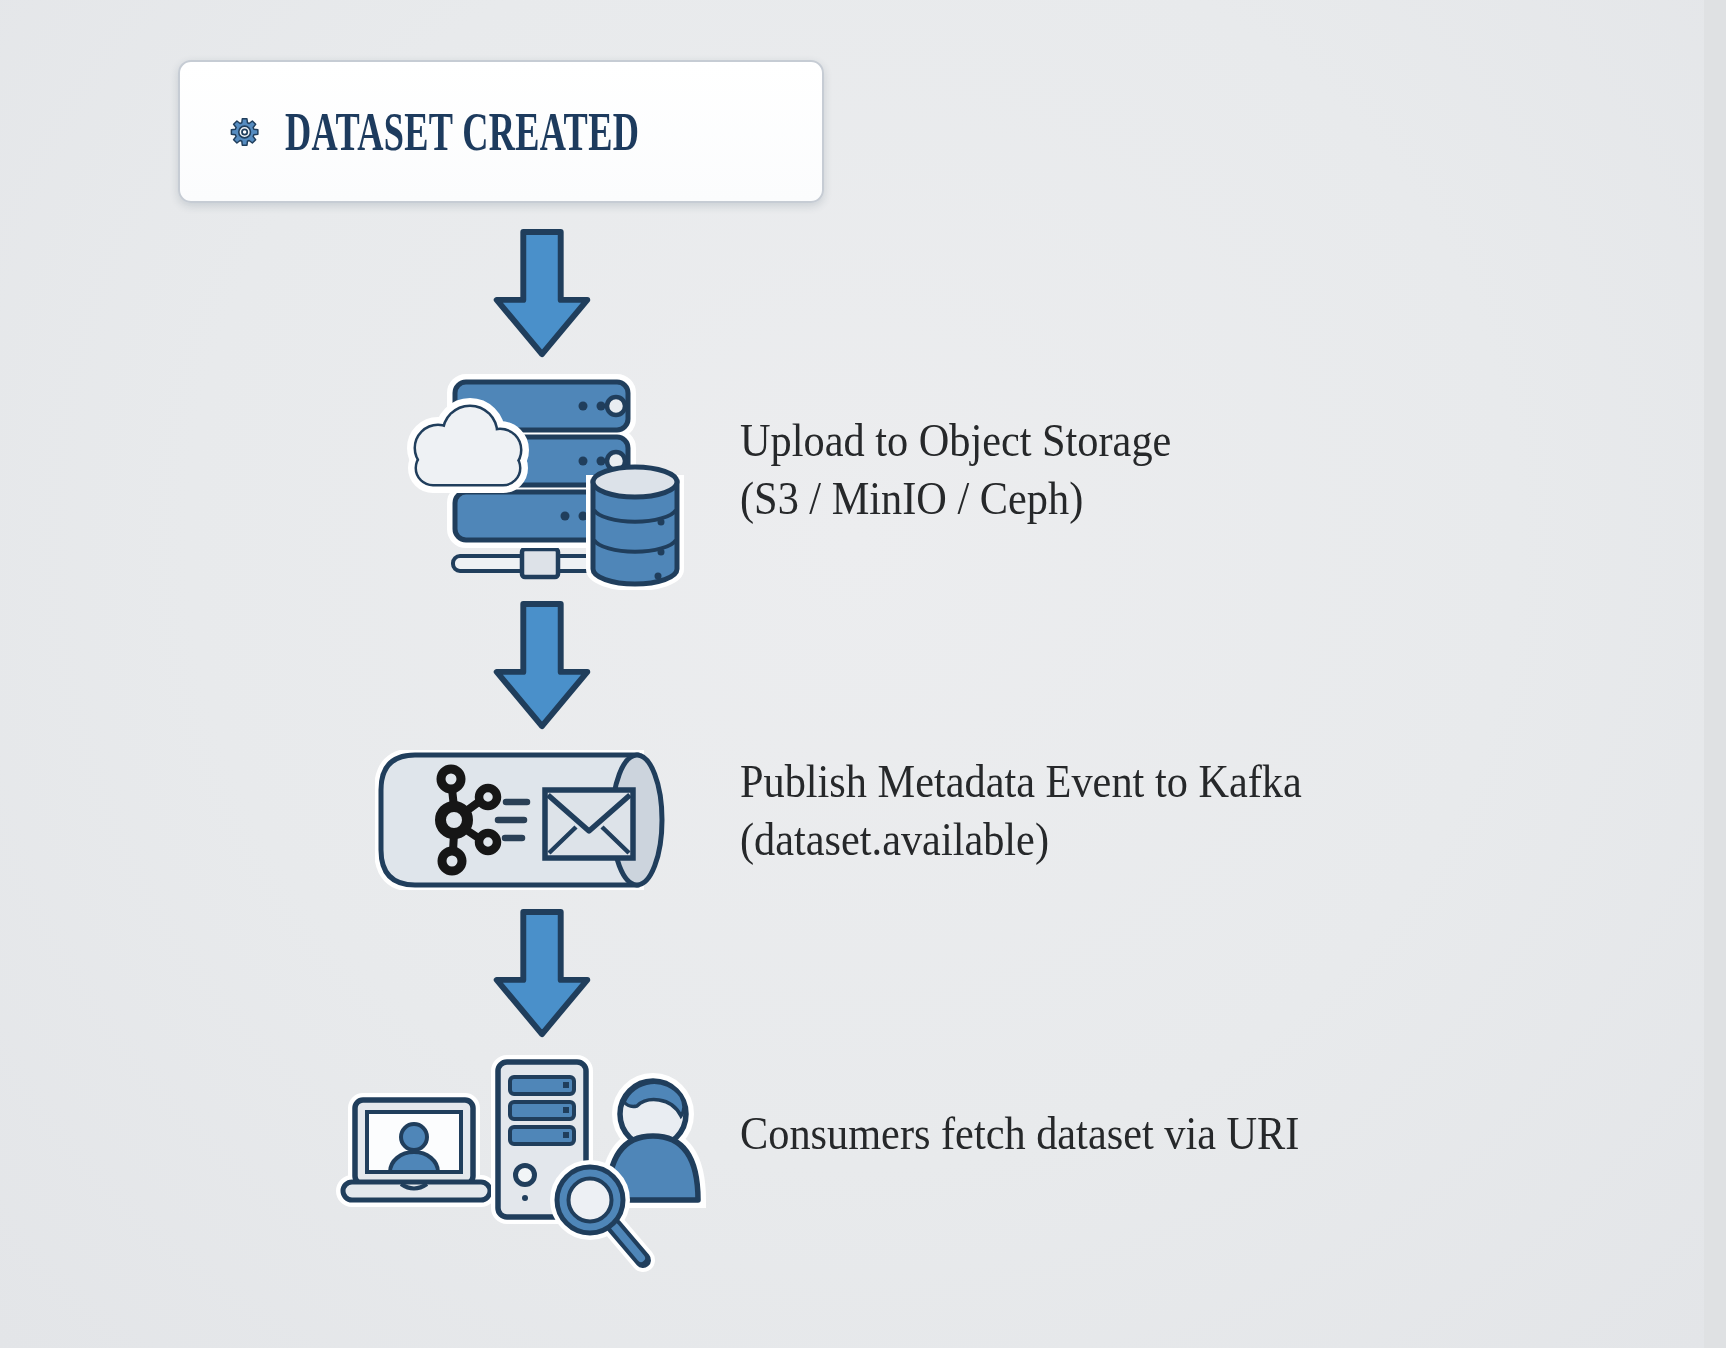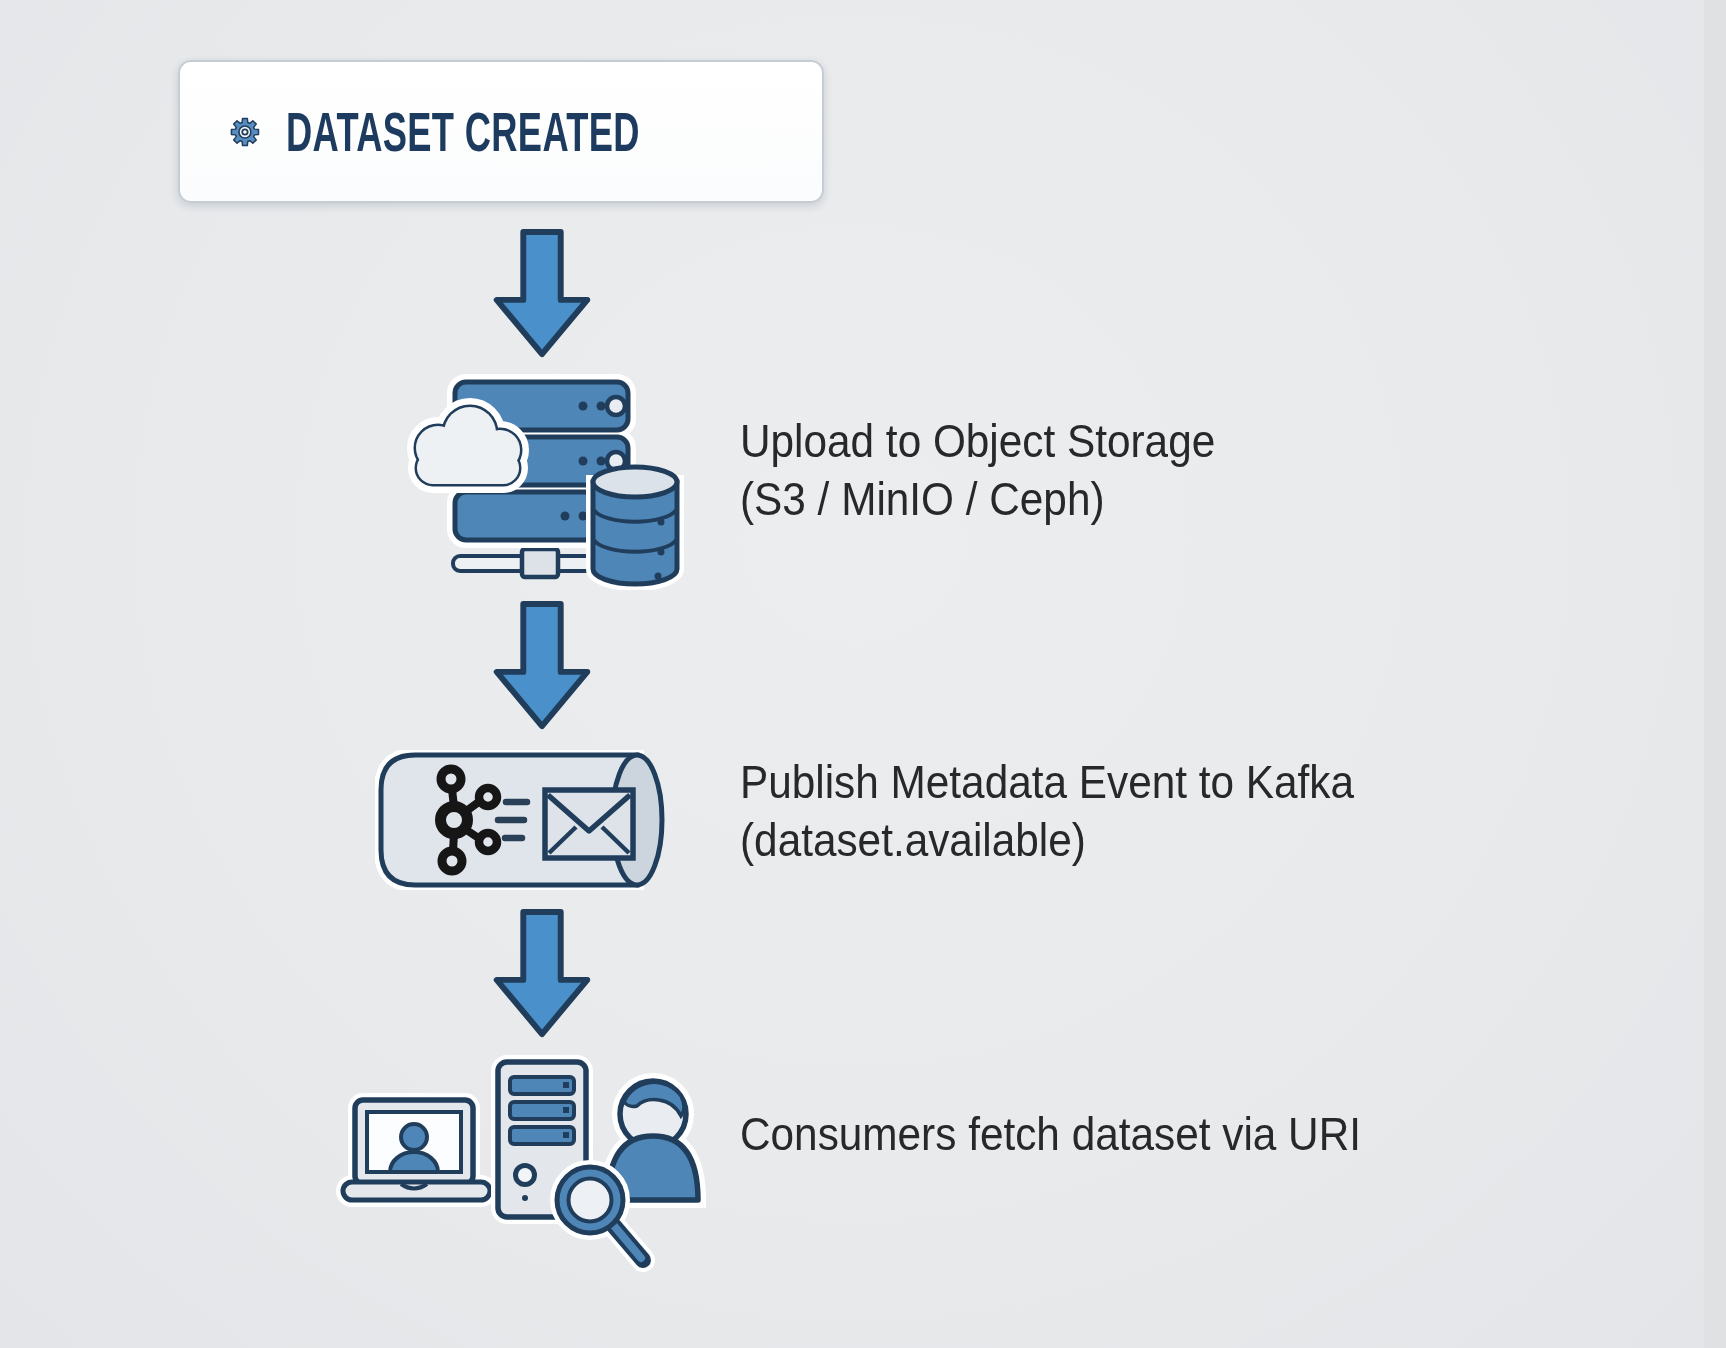--- a/index.html
+++ b/index.html
@@ -1,19 +1,19 @@
 <!DOCTYPE html>
 <html><head>
 <meta charset="utf-8">
 <style>
   html,body{margin:0;padding:0;background:#dfe1e3;}
   .stage{
     position:relative;width:1704px;height:1348px;overflow:hidden;
     background:radial-gradient(ellipse at 50% 40%, #ecedef 0%, #e8eaec 55%, #e3e5e8 100%);
-    font-family:Liberation Sans, sans-serif;
+    font-family:Liberation Serif, serif;
   }
   .title-box{
     position:absolute;left:178px;top:60px;width:646px;height:143px;
     background:linear-gradient(#ffffff,#fbfcfd);
     border:2px solid #c6ccd4;border-radius:13px;
     box-shadow:0 3px 8px rgba(40,60,80,.16);
     display:flex;align-items:center;gap:26px;padding-left:50px;box-sizing:border-box;
   }
   .title-text{
     font-size:55px;font-weight:bold;color:#1d3b5e;letter-spacing:.5px;

